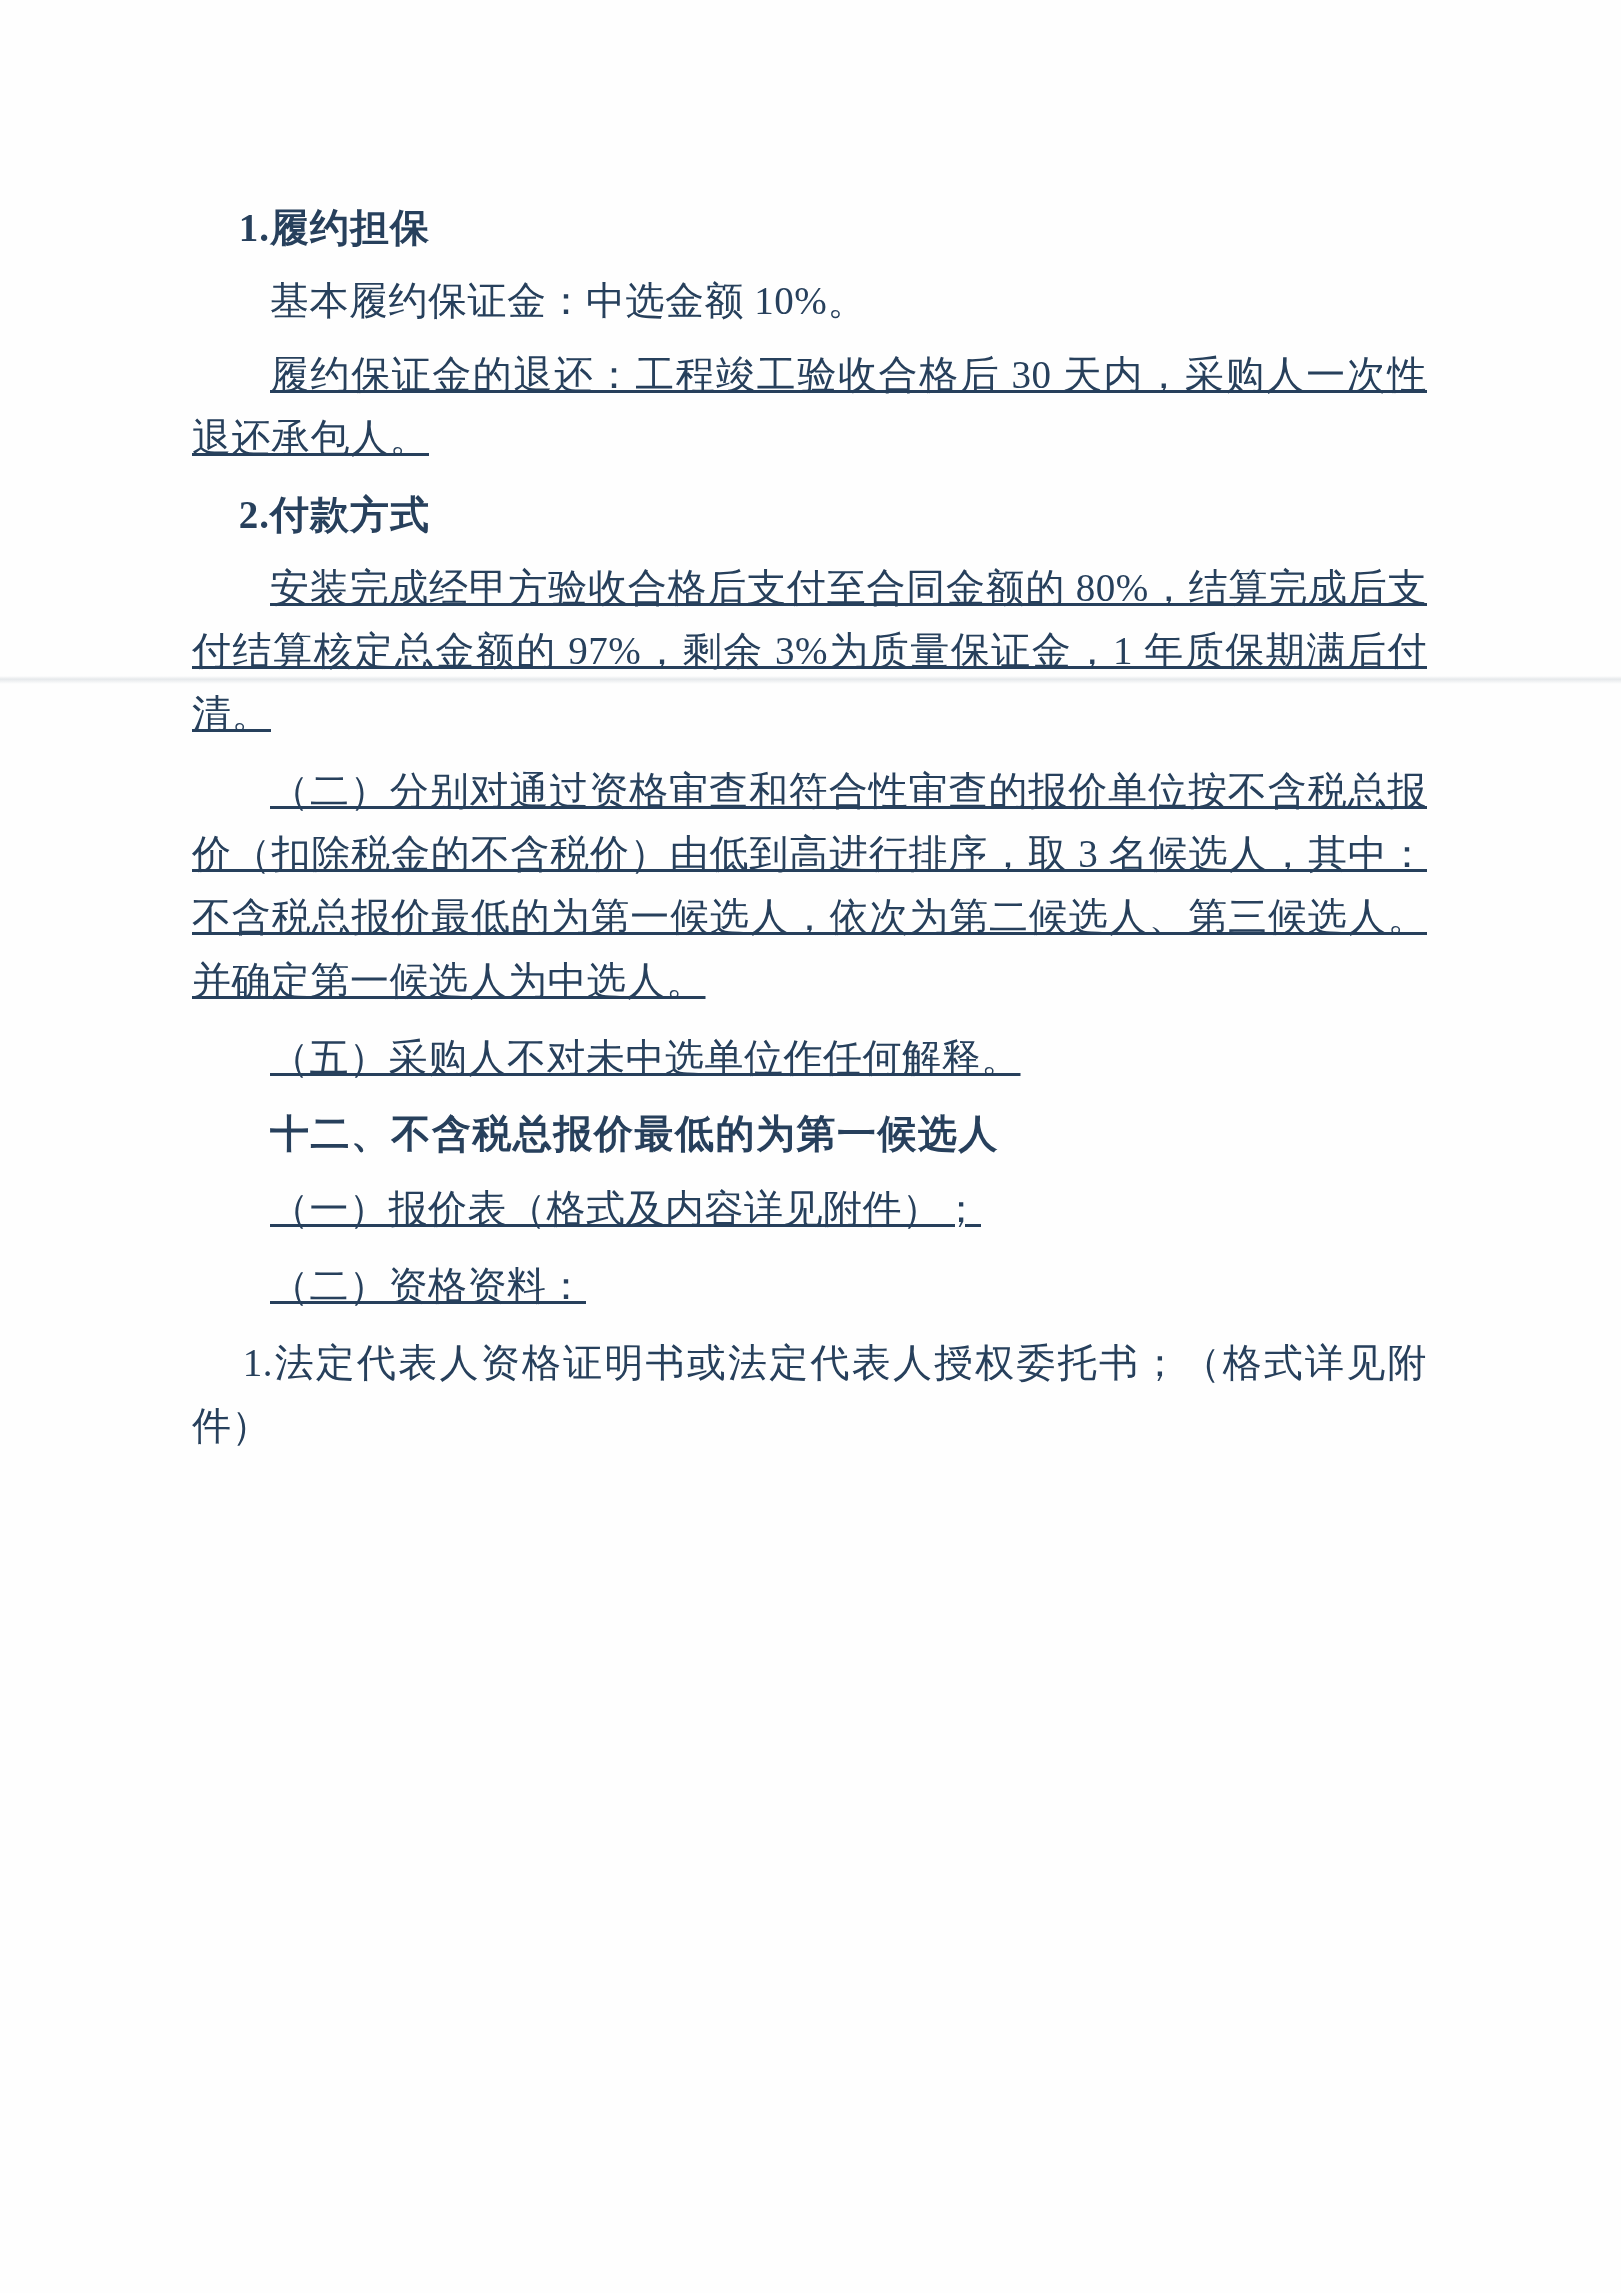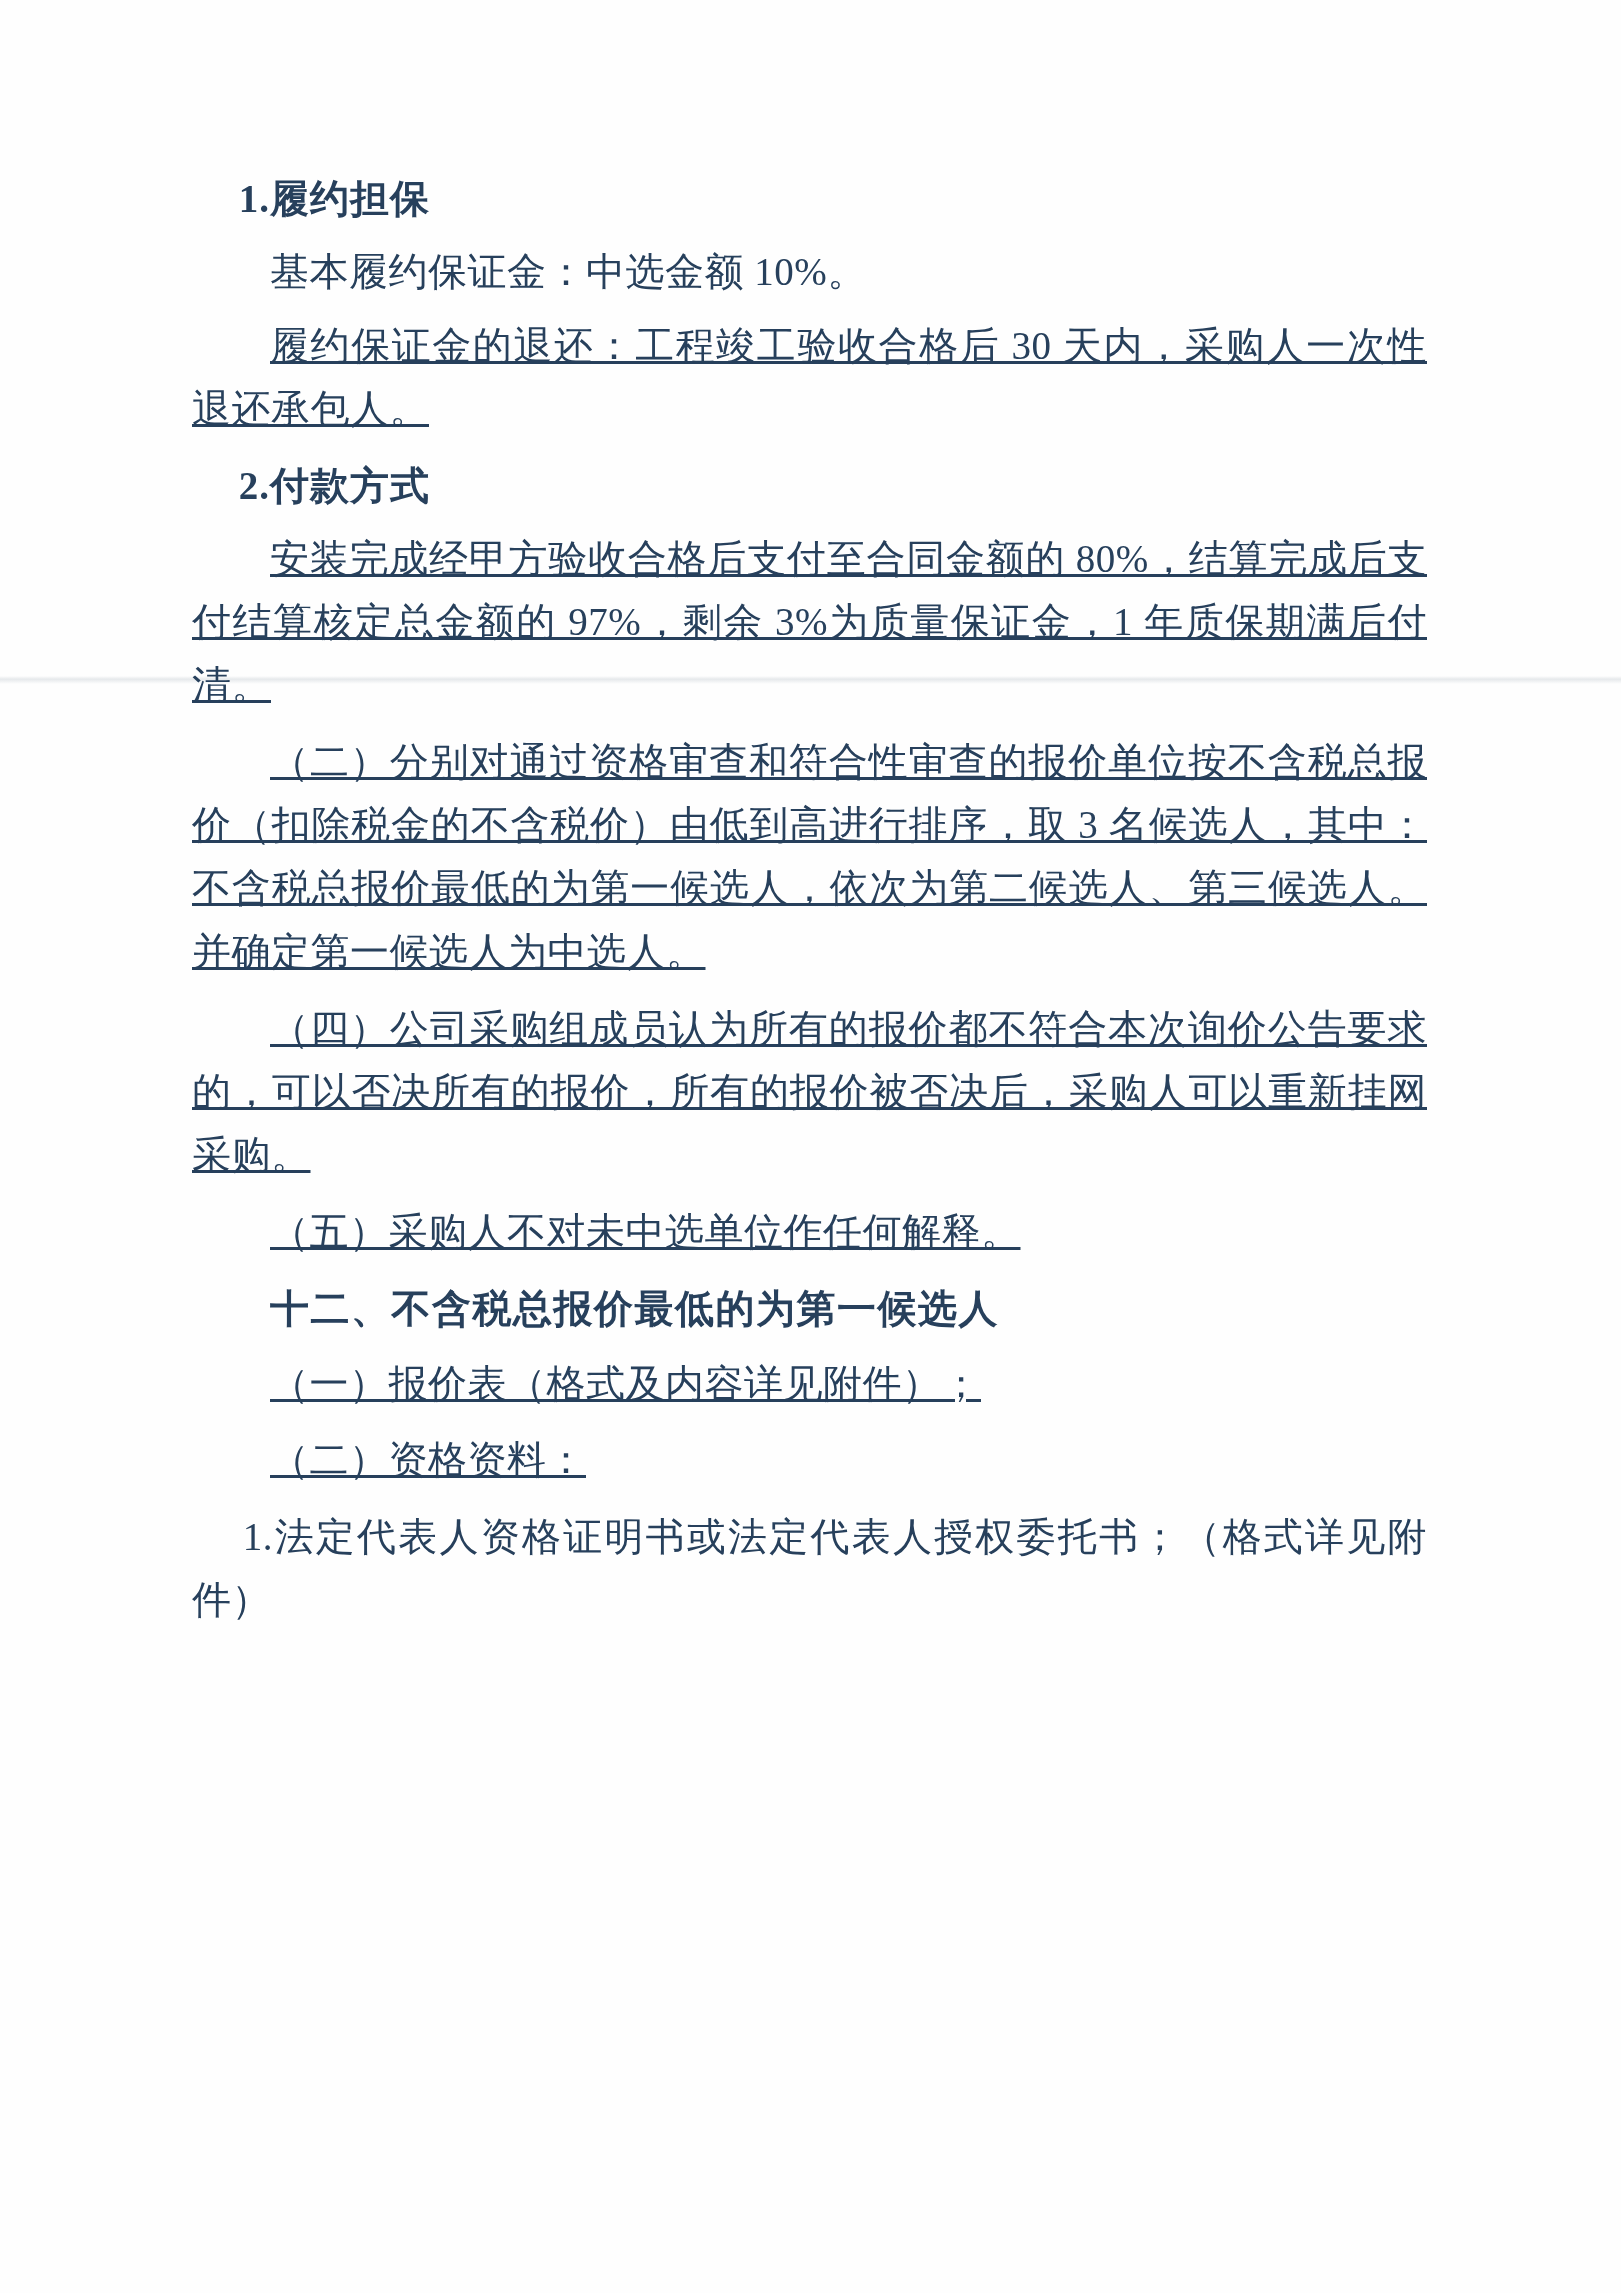--- a/index.html
+++ b/index.html
@@ -22,21 +22,21 @@
     left: 0;
     right: 0;
     top: 676px;
     height: 7.8px;
     background: linear-gradient(to bottom, rgba(255,255,255,0) 0%, rgba(210,215,220,0.55) 40%, rgba(255,255,255,0) 100%);
     pointer-events: none;
   }
   .content {
     position: absolute;
     left: 192px;
-    top: 167px;
+    top: 196px;
     width: 1235px;
   }
   p {
     margin: 0 0 10.8px 0;
     font-size: 39px;
     line-height: 1.62;
     letter-spacing: 0.5px;
     text-align: justify;
     text-justify: inter-ideograph;
   }
@@ -75,21 +75,20 @@
     <p class="body-text gap-sm">履约保证金的退还：工程竣工验收合格后 30 天内，采购人一次性退还承包人。</p>
 
     <p class="sub-heading">2.付款方式</p>
 
     <p class="body-text gap-sm">安装完成经甲方验收合格后支付至合同金额的 80%，结算完成后支付结算核定总金额的 97%，剩余 3%为质量保证金，1 年质保期满后付清。</p>
 
 
 
     <p class="body-text gap-sm">（二）分别对通过资格审查和符合性审查的报价单位按不含税总报价（扣除税金的不含税价）由低到高进行排序，取 3 名候选人，其中：不含税总报价最低的为第一候选人，依次为第二候选人、第三候选人。并确定第一候选人为中选人。</p>
 
-    <p class="body-text gap-sm">（四）公司采购组成员认为所有的报价都不符合本次询价公告要求的，可以否决所有的报价，所有的报价被否决后，采购人可以重新挂网采购。</p>
 
     <p class="body-text gap-sm">（五）采购人不对未中选单位作任何解释。</p>
 
     <p class="heading">十二、不含税总报价最低的为第一候选人</p>
 
     <p class="body-text gap-sm">（一）报价表（格式及内容详见附件）；</p>
 
     <p class="body-text gap-sm">（二）资格资料：</p>
 
     <p class="body-text-tight">1.法定代表人资格证明书或法定代表人授权委托书；（格式详见附件）</p>

